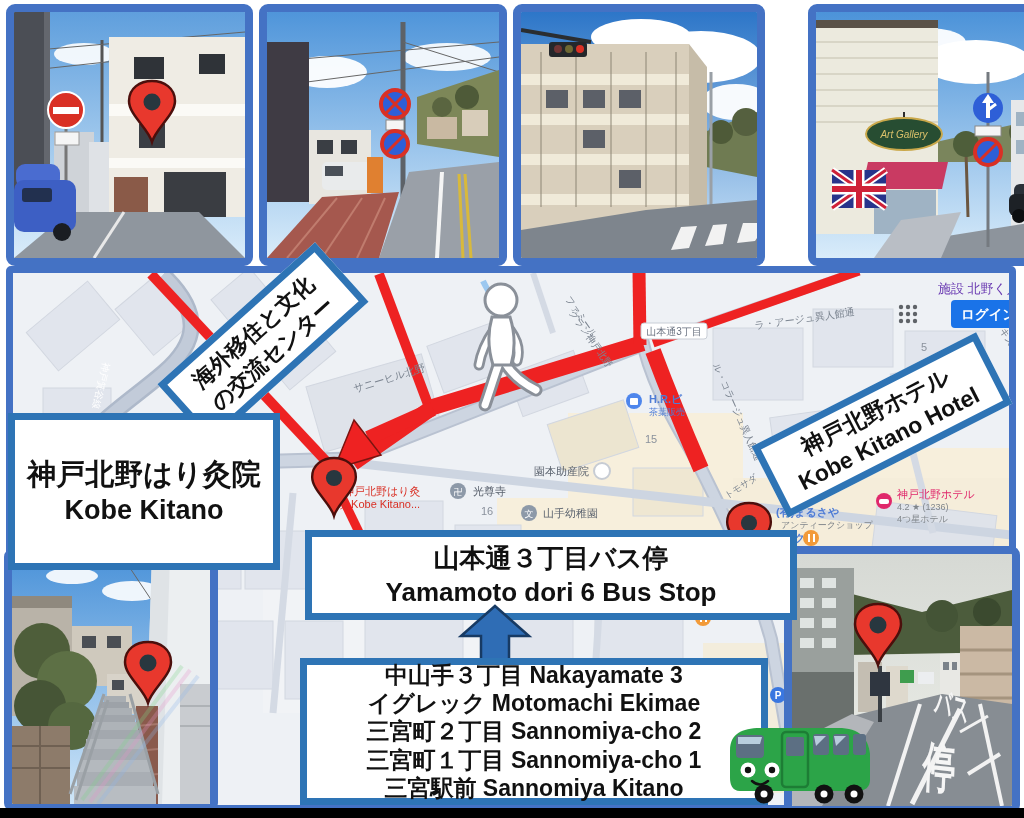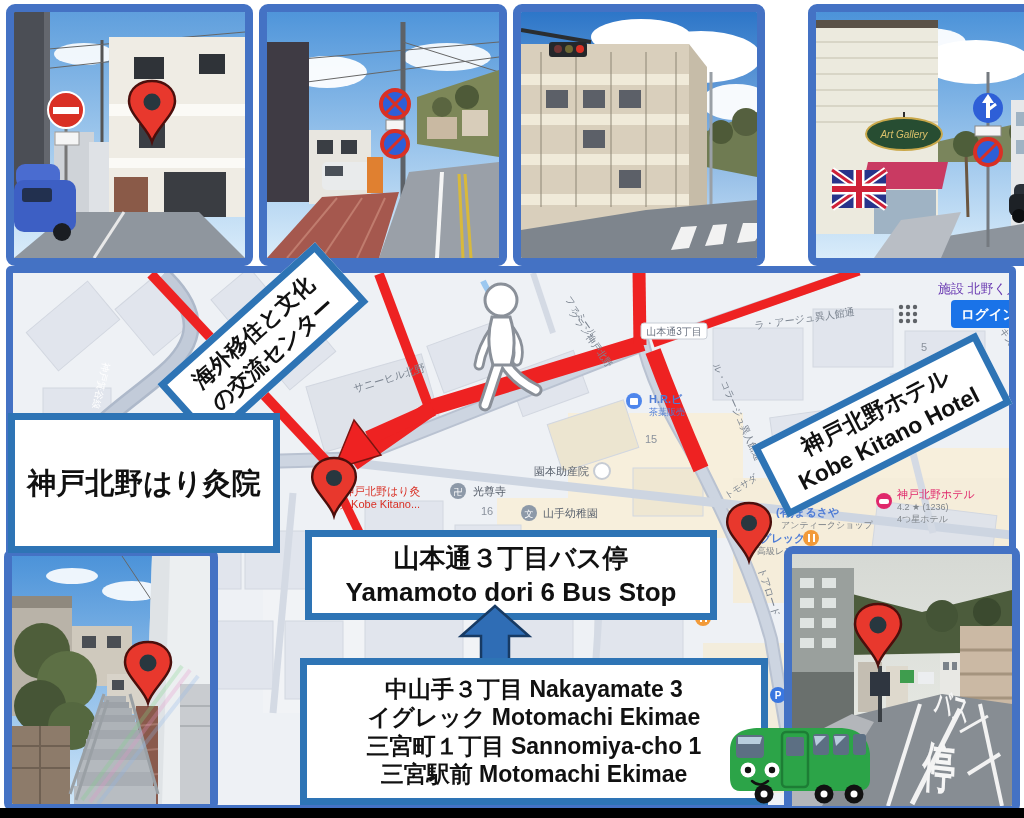--- a/index.html
+++ b/index.html
@@ -3,23 +3,23 @@
 <meta charset="utf-8">
 <style>
   *{margin:0;padding:0;box-sizing:border-box}
   body{background:#fff;font-family:"Liberation Sans","DejaVu Sans",sans-serif}
   #stage{position:relative;width:1024px;height:818px;background:#fff;overflow:hidden}
   .photo{position:absolute;border:8px solid #4472c4;border-radius:9px;overflow:hidden;background:#9db8d8;z-index:2}
   .photo svg{display:block;width:100%;height:100%}
   #map-frame{position:absolute;left:6px;top:266px;width:1010px;height:546px;border:7px solid #4472c4;border-radius:5px;background:#eef1f5;overflow:hidden;z-index:1}
   #map-frame svg{display:block;width:996px;height:532px}
   .bx{position:absolute;background:#fff;border:7px solid #2e74b5;display:flex;flex-direction:column;justify-content:center;align-items:center;text-align:center;font-weight:bold;color:#111;z-index:5;line-height:1.32}
-  #clinic-box{left:8px;top:413px;width:272px;height:140px;font-size:27px}
+  #clinic-box{left:8px;top:413px;width:272px;height:157px;font-size:27px}
   #clinic-box .jp{font-size:29px}
-  #busstop-box{left:305px;top:530px;width:412px;height:90px;font-size:26px}
+  #busstop-box{left:305px;top:530px;width:492px;height:90px;font-size:26px}
   #stops-box{left:300px;top:658px;width:468px;height:147px;font-size:23px;line-height:1.22}
   #exchange-label{left:157px;top:303px;width:212px;height:80px;font-size:22px;transform:rotate(-42deg)}
   #hotel-label{left:756px;top:385px;width:252px;height:80px;font-size:23px;transform:rotate(-27deg)}
   #up-arrow{position:absolute;left:457px;top:604px;z-index:5}
   #bus-cartoon{position:absolute;left:718px;top:718px;z-index:6}
   #bottom-bar{position:absolute;left:0;top:808px;width:1024px;height:10px;background:#000;z-index:7}
   text{font-family:"Liberation Sans","DejaVu Sans",sans-serif}
 </style>
 </head>
 <body>
@@ -430,41 +430,43 @@
     </svg>
   </div>
 
   <div class="bx" id="exchange-label">
     <span>海外移住と文化</span>
     <span>の交流センター</span>
   </div>
 
   <div class="bx" id="clinic-box">
     <span class="jp">神戸北野はり灸院</span>
+    <span>Kobe Kitano</span>
   </div>
 
   <div class="bx" id="hotel-label">
     <span>神戸北野ホテル</span>
     <span>Kobe Kitano Hotel</span>
   </div>
 
   <div class="bx" id="busstop-box">
     <span>山本通３丁目バス停</span>
     <span>Yamamoto dori 6 Bus Stop</span>
   </div>
 
   <svg id="up-arrow" width="76" height="58">
     <polygon points="38,2 72,32 52,32 52,56 24,56 24,32 4,32" fill="#2f6db5" stroke="#173a63" stroke-width="2.5"></polygon>
   </svg>
 
   <div class="bx" id="stops-box">
     <span>中山手３丁目 Nakayamate 3</span>
     <span>イグレック Motomachi Ekimae</span>
+    <span>三宮町２丁目 Sannomiya-cho 2</span>
     <span>三宮町１丁目 Sannomiya-cho 1</span>
-    <span>三宮駅前 Motomachi Ekimae</span>
+    <span>三宮駅前 Sannomiya Kitano</span>
   </div>
 
   <div class="photo" style="left:4px;top:548px;width:214px;height:264px;z-index:3">
     <svg viewBox="0 0 198 248">
       <defs>
           <linearGradient id="p5s" x1="0" y1="0" x2="0" y2="1">
             <stop offset="0" stop-color="#4c93d9"></stop>
             <stop offset="1" stop-color="#cfe6f8"></stop>
           </linearGradient>
         </defs>

